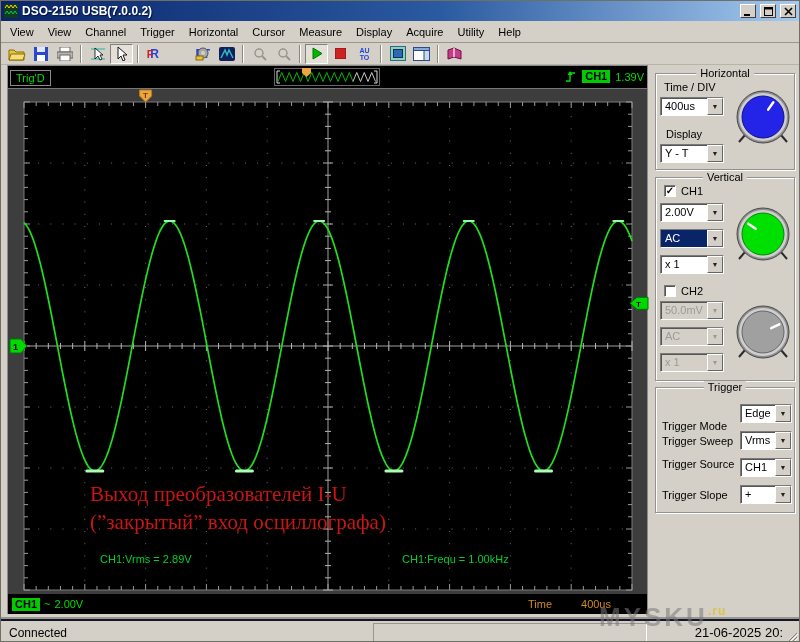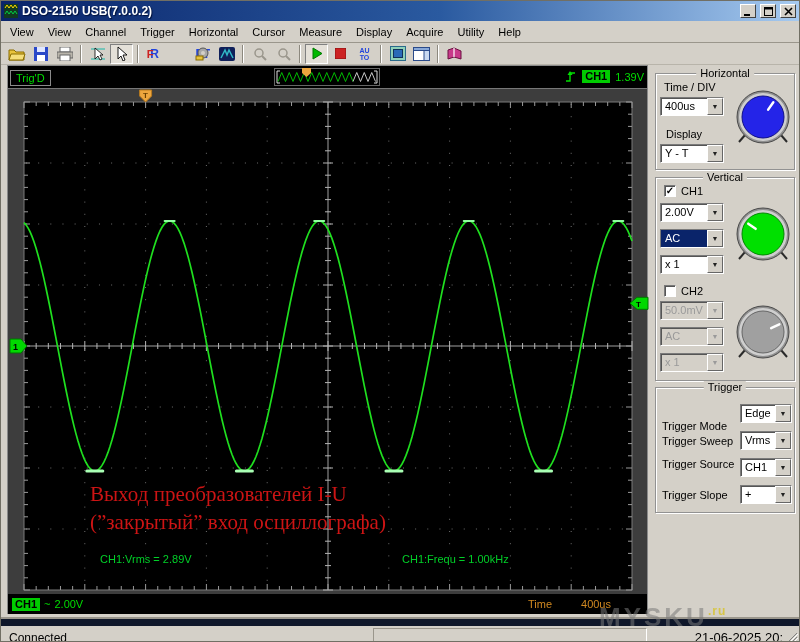--- a/index.html
+++ b/index.html
@@ -73,21 +73,21 @@
   .sel.disabled { background:#d4d0c8; }
   .sel.disabled .sel-val { color:#9a9a9a; }
   .sel.disabled .sel-btn { color:#9a9a9a; }
   .cb { position:absolute; display:flex; align-items:center; gap:5px; }
   .cb-box { width:12px; height:12px; background:#fff; border:1px solid;
     border-color:#7a7a7a #fff #fff #7a7a7a; box-shadow:inset 1px 1px 0 #555;
     font-size:10px; line-height:10px; text-align:center; font-weight:bold; }
   .knob { position:absolute; }
   
   .statusbar { position:absolute; left:0; top:618px; width:100%; height:24px; background:#d4d0c8;
-    border-top:7px solid #0f172a; box-shadow:0 -2px 0 #9a968c; }
+    border-top:2px solid #0f172a; box-shadow:0 -2px 0 #9a968c; }
   .st-conn { position:absolute; left:8px; top:5px; font-size:12px; }
   .st-field { position:absolute; left:372px; top:2px; width:274px; height:19px; border:1px solid;
     border-color:#9a968c #fff #fff #9a968c; }
   .st-date { position:absolute; right:16px; top:4px; font-size:13px; }
   .grip { position:absolute; right:1px; bottom:1px; }
   
   .watermark { position:absolute; left:598px; top:601px; z-index:40; pointer-events:none;
     font-weight:bold; letter-spacing:3px; font-size:26px; color:rgba(120,120,120,0.55); }
   .watermark .ru { font-size:12px; letter-spacing:1px; color:rgba(215,195,40,0.8);
     position:relative; top:-11px; }

